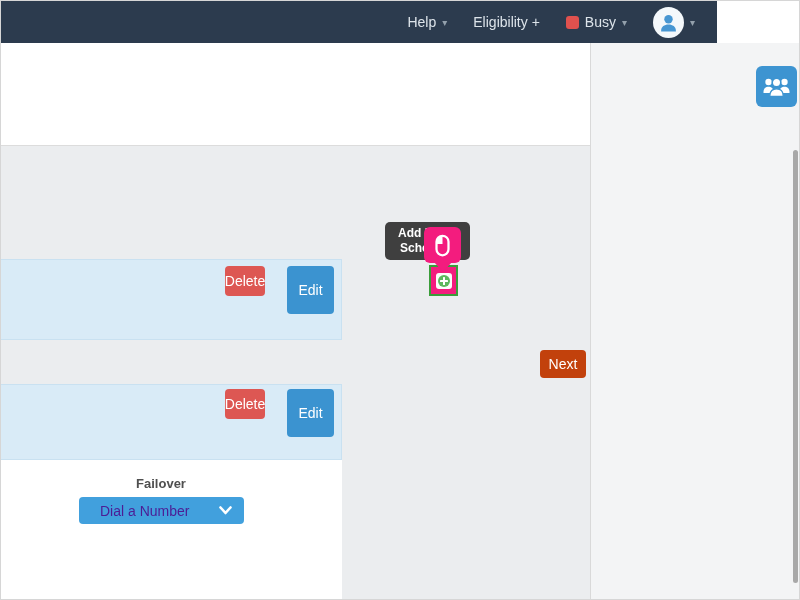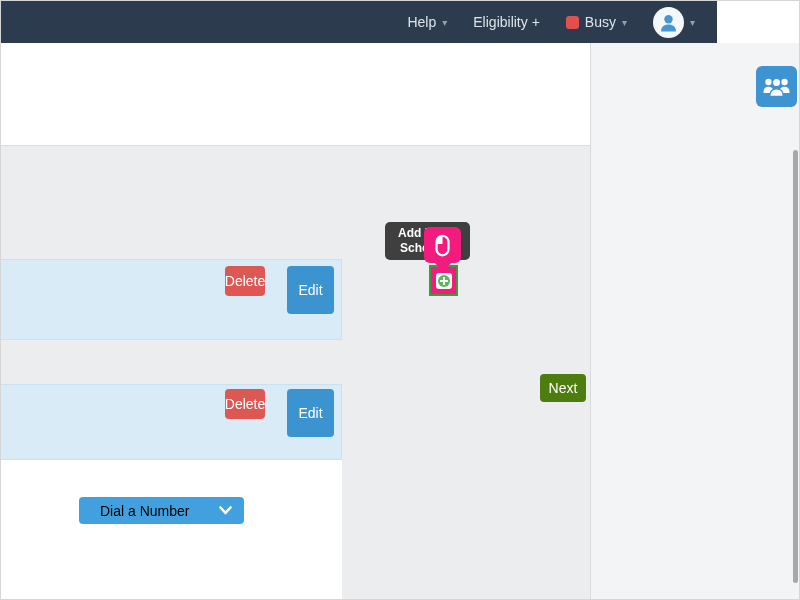--- a/index.html
+++ b/index.html
@@ -29,30 +29,30 @@
   .heading-fragment { position:absolute; left:0px; top:214px; color:#1d6cae;
                       font-size:13px; font-weight:bold; white-space:nowrap; }
   .blue-panel { position:absolute; left:0; width:342px; background:#d9ebf7;
                 border:1px solid #c9e1f1; border-left:none; }
   .panel-1 { top:259px; height:81px; }
   .panel-2 { top:384px; height:76px; }
   .btn { position:absolute; display:flex; align-items:center; justify-content:center;
          color:#fff; font-size:14px; border:none; border-radius:4px; cursor:pointer; }
   .btn-delete { background:#dd5753; width:40px; height:30px; }
   .btn-edit   { background:#3b93d0; width:47px; height:48px; }
-  .btn-next   { background:#4d7c0f; width:46px; height:28px; left:540px; top:350px;margin-top:24px; }
+  .btn-next   { background:#c2410c; width:46px; height:28px; left:540px; top:350px; }
   .del-1 { left:225px; top:266px; }  .edit-1 { left:287px; top:266px; }
   .del-2 { left:225px; top:389px; }  .edit-2 { left:287px; top:389px; }
 
   .white-bottom-panel { position:absolute; left:0; top:460px; width:342px; height:139px; background:#fff; }
   .failover-label { position:absolute; left:61px; top:476px; width:200px; text-align:center;
                     font-size:13px; font-weight:bold; color:#4f4f4f; }
   .dropdown { position:absolute; left:79px; top:497px; width:165px; height:27px;
               background:#41a0dd; border-radius:4px; display:flex; align-items:center;
-              justify-content:space-between; padding:0 12px 0 21px; color:#000000;
+              justify-content:space-between; padding:0 12px 0 21px; color:#4c1d95;
               font-size:14px; cursor:pointer; }
 
   
   .tooltip { position:absolute; left:385px; top:222px; width:85px; height:38px;
              background:#3f3f3f; border-radius:5px; color:#fff; font-size:12px;
              font-weight:bold; line-height:15px; padding:4px 0 0 13px; z-index:20; }
   .click-bubble { position:absolute; left:424px; top:227px; width:37px; height:36px;
                   background:#f31c7e; border-radius:6px; z-index:22;
                   display:flex; align-items:center; justify-content:center; }
   .click-bubble::after { content:''; position:absolute; left:50%; transform:translateX(-50%);
@@ -105,20 +105,21 @@
 
   <div class="blue-panel panel-1"></div>
   <button class="btn btn-delete del-1">Delete</button>
   <button class="btn btn-edit edit-1">Edit</button>
 
   <div class="blue-panel panel-2"></div>
   <button class="btn btn-delete del-2">Delete</button>
   <button class="btn btn-edit edit-2">Edit</button>
 
   <div class="white-bottom-panel"></div>
+  <div class="failover-label">Failover</div>
   <div class="dropdown">
     <span>Dial a Number</span>
     <svg width="13" height="9" viewBox="0 0 13 9">
       <polyline points="1.5,1.5 6.5,7 11.5,1.5" fill="none" stroke="#ffffff" stroke-width="2.6" stroke-linecap="round" stroke-linejoin="round"></polyline>
     </svg>
   </div>
 
   <button class="btn btn-next">Next</button>
 
   <div class="tooltip">

